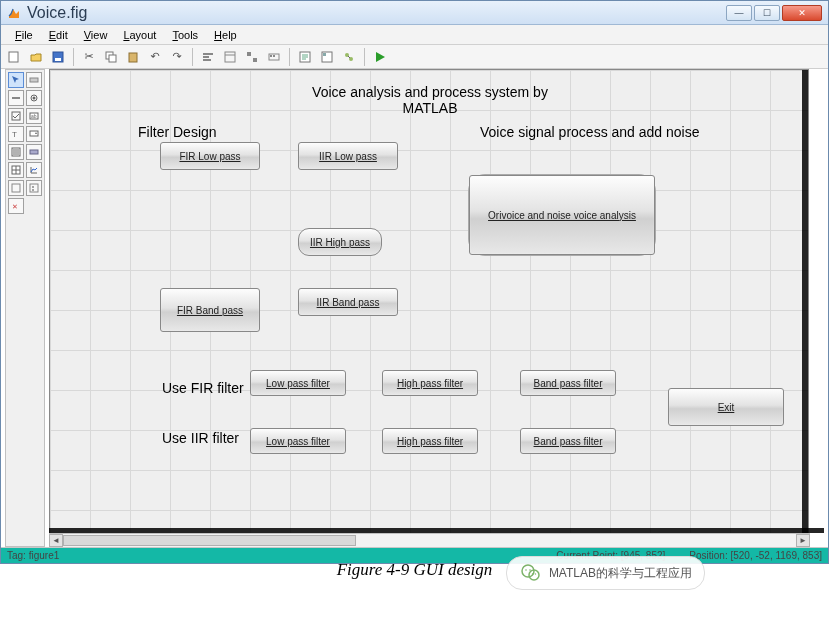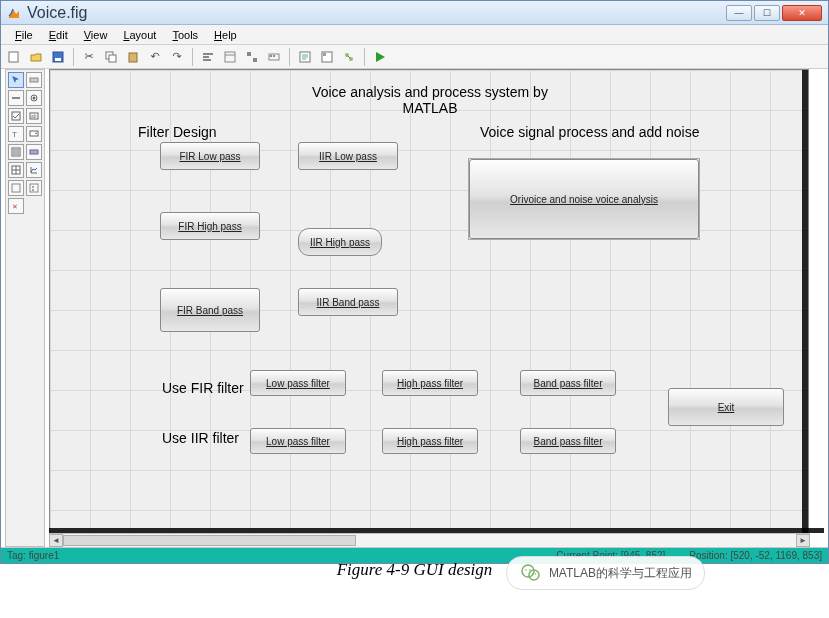--- a/index.html
+++ b/index.html
@@ -249,24 +249,23 @@
 
         <div class="ui-title" style="left:0;width:760px;top:14px;">Voice analysis and process system by</div>
         <div class="ui-title" style="left:0;width:760px;top:30px;">MATLAB</div>
 
         <div class="ui-text" style="left:88px;top:54px;">Filter Design</div>
         <div class="ui-text" style="left:430px;top:54px;">Voice signal process and add noise</div>
 
         <div class="ui-btn" style="left:110px;top:72px;width:100px;height:28px;">FIR Low pass</div>
         <div class="ui-btn" style="left:248px;top:72px;width:100px;height:28px;">IIR Low pass</div>
 
-        <div class="ui-btn" style="left:110px;top:142px;width:100px;height:28px;">FIR High pass</div>
         <div class="ui-btn" style="left:248px;top:158px;width:84px;height:28px;border-radius:11px;">IIR High pass</div>
 
-        <div class="ui-frame" style="left:418px;top:88px;width:232px;height:82px;">
+        <div class="ui-frame" style="left:418px;top:104px;width:188px;height:82px;border-radius:17px;">
           <div class="ui-btn" style="position:relative;left:0;top:0;width:100%;height:100%;background:linear-gradient(#fdfdfd,#e3e3e3 45%,#d0d0d0 55%,#e8e8e8);">Orivoice and noise voice analysis</div>
         </div>
 
         <div class="ui-btn" style="left:110px;top:218px;width:100px;height:44px;">FIR Band pass</div>
         <div class="ui-btn" style="left:248px;top:218px;width:100px;height:28px;">IIR Band pass</div>
 
         <div class="ui-text" style="left:112px;top:310px;">Use FIR filter</div>
         <div class="ui-btn" style="left:200px;top:300px;width:96px;height:26px;">Low pass filter</div>
         <div class="ui-btn" style="left:332px;top:300px;width:96px;height:26px;">High pass filter</div>
         <div class="ui-btn" style="left:470px;top:300px;width:96px;height:26px;">Band pass filter</div>

